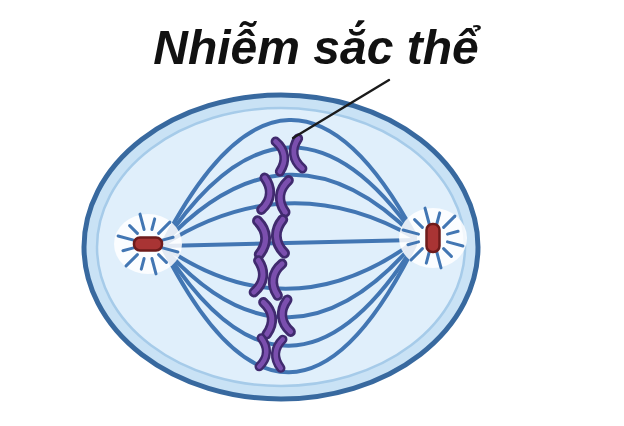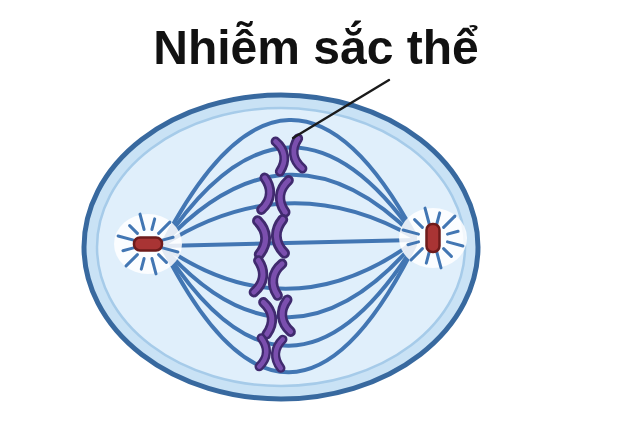--- a/index.html
+++ b/index.html
@@ -5,20 +5,21 @@
   html, body {
     margin: 0; padding: 0;
     width: 624px; height: 426px;
     background: var(--background, #ffffff);
     overflow: hidden;
   }
   .stage {
     position: relative;
     width: 547px; height: 426px;
     font-family: "Liberation Sans", "DejaVu Sans", sans-serif;
+    font-style: italic;
   }
   svg { display: block; width: 624px; height: 426px; }
 
   .diagram-label {
     font-family: "Liberation Sans", "DejaVu Sans", sans-serif;
     font-size: 48px;
     font-weight: 600;
     fill: var(--label-color, #111111);
   }
   .pointer {

